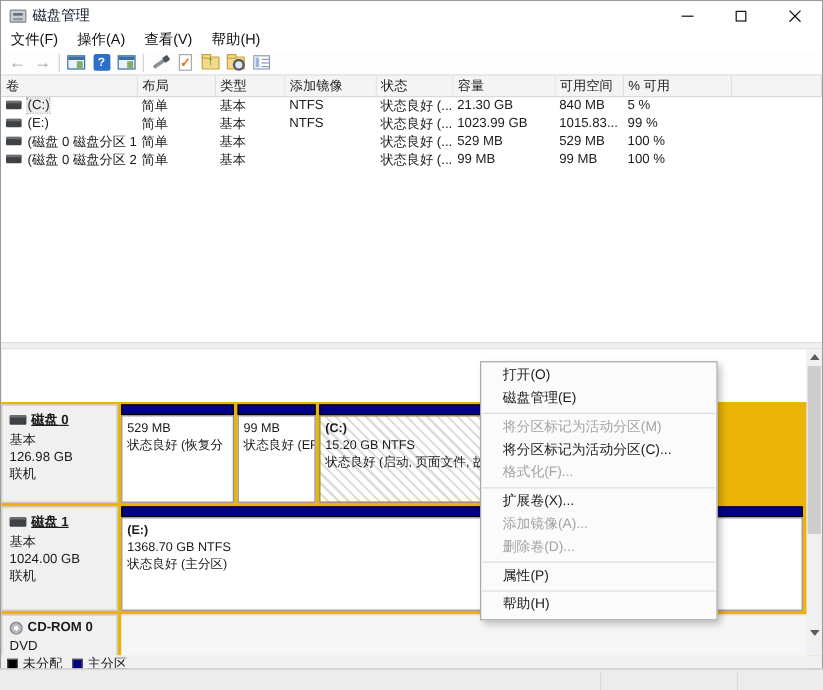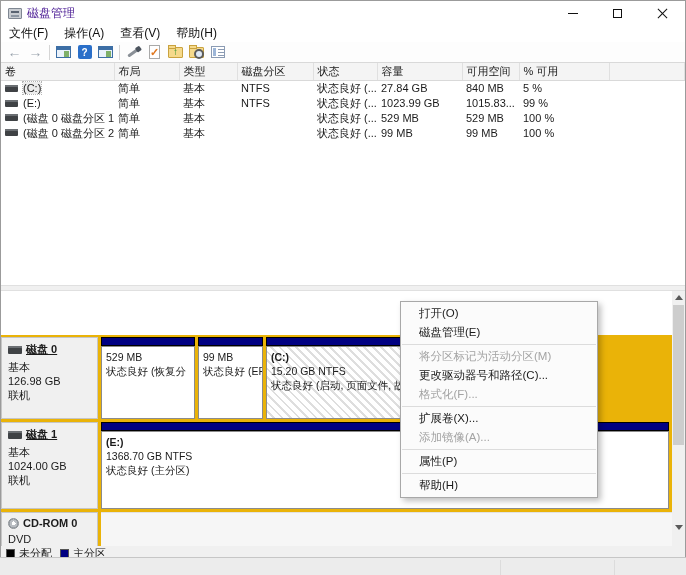--- a/index.html
+++ b/index.html
@@ -5,21 +5,21 @@
   * { margin:0; padding:0; box-sizing:border-box; }
   body { font-family:"Liberation Sans", sans-serif; background:#ececec; }
   .screen { position:relative; width:686px; height:575px; overflow:hidden; background:#ececec; }
   .window { position:absolute; left:0; top:0; width:686px; height:557px; background:#ffffff; border:1px solid #9b9b9b; }
 
   
   .titlebar { position:absolute; left:0; top:0; width:100%; height:24px; background:#fff; display:flex; align-items:center; }
   .app-icon { width:14px; height:11px; margin:0 5px 0 7px; position:relative; background:#c9cdd2; border:1px solid #7f8792; border-radius:1px; }
   .app-icon::before { content:""; position:absolute; left:2px; top:2px; right:2px; height:2px; background:#5a6472; }
   .app-icon::after { content:""; position:absolute; left:2px; bottom:1px; right:2px; height:2px; background:#8d97a3; }
-  .title { font-size:12px; color:#4c1d95; }
+  .title { font-size:12px; color:#0f172a; }
   .win-controls { position:absolute; right:0; top:0; height:24px; display:flex; }
   .win-btn { width:45px; height:24px; display:flex; align-items:center; justify-content:center; }
   .ic-min { width:10px; height:1px; background:#111; }
   .ic-max { width:9px; height:9px; border:1px solid #111; }
   .ic-close { position:relative; width:11px; height:11px; }
   .ic-close::before,.ic-close::after { content:""; position:absolute; left:-1px; top:5px; width:13px; height:1px; background:#111; }
   .ic-close::before { transform:rotate(45deg); } .ic-close::after { transform:rotate(-45deg); }
 
   
   .menubar { position:absolute; left:0; top:24px; width:100%; height:17px; display:flex; align-items:center; background:#fff; font-size:12px; color:#111; }
@@ -173,34 +173,34 @@
             <col style="width:85px">
             <col style="width:57px">
             <col style="width:90px">
             <col>
         </colgroup>
         <tbody>
             <tr>
           <th>卷</th>
           <th>布局</th>
           <th>类型</th>
-          <th>磁盘分区</th>
+          <th>添加镜像</th>
           <th>状态</th>
           <th>容量</th>
           <th>可用空间</th>
           <th>% 可用</th>
           <th></th>
         </tr>
         <tr>
           <td><span class="vol-ic"></span><span class="volcell-sel">(C:)</span></td>
           <td>简单</td>
           <td>基本</td>
           <td>NTFS</td>
           <td>状态良好 (...</td>
-          <td>27.84 GB</td>
+          <td>21.30 GB</td>
           <td>840 MB</td>
           <td>5 %</td>
           <td></td>
         </tr>
         <tr>
           <td><span class="vol-ic"></span><span>(E:)</span></td>
           <td>简单</td>
           <td>基本</td>
           <td>NTFS</td>
           <td>状态良好 (...</td>
@@ -335,23 +335,24 @@
   <div class="desktop-strip">
     <span class="ds-div" style="left:500px;"></span>
     <span class="ds-div" style="left:614px;"></span>
   </div>
 
   <div class="context-menu">
     <div class="cm-item">打开(O)</div>
     <div class="cm-item">磁盘管理(E)</div>
     <div class="cm-sep"></div>
     <div class="cm-item disabled">将分区标记为活动分区(M)</div>
-    <div class="cm-item">更改驱动器号和路径(C)...</div>
+    <div class="cm-item">将分区标记为活动分区(C)...</div>
     <div class="cm-item disabled">格式化(F)...</div>
     <div class="cm-sep"></div>
     <div class="cm-item">扩展卷(X)...</div>
     <div class="cm-item disabled">添加镜像(A)...</div>
+    <div class="cm-item disabled">删除卷(D)...</div>
     <div class="cm-sep"></div>
     <div class="cm-item">属性(P)</div>
     <div class="cm-sep"></div>
     <div class="cm-item">帮助(H)</div>
   </div>
 </div>
 
 </body></html>

